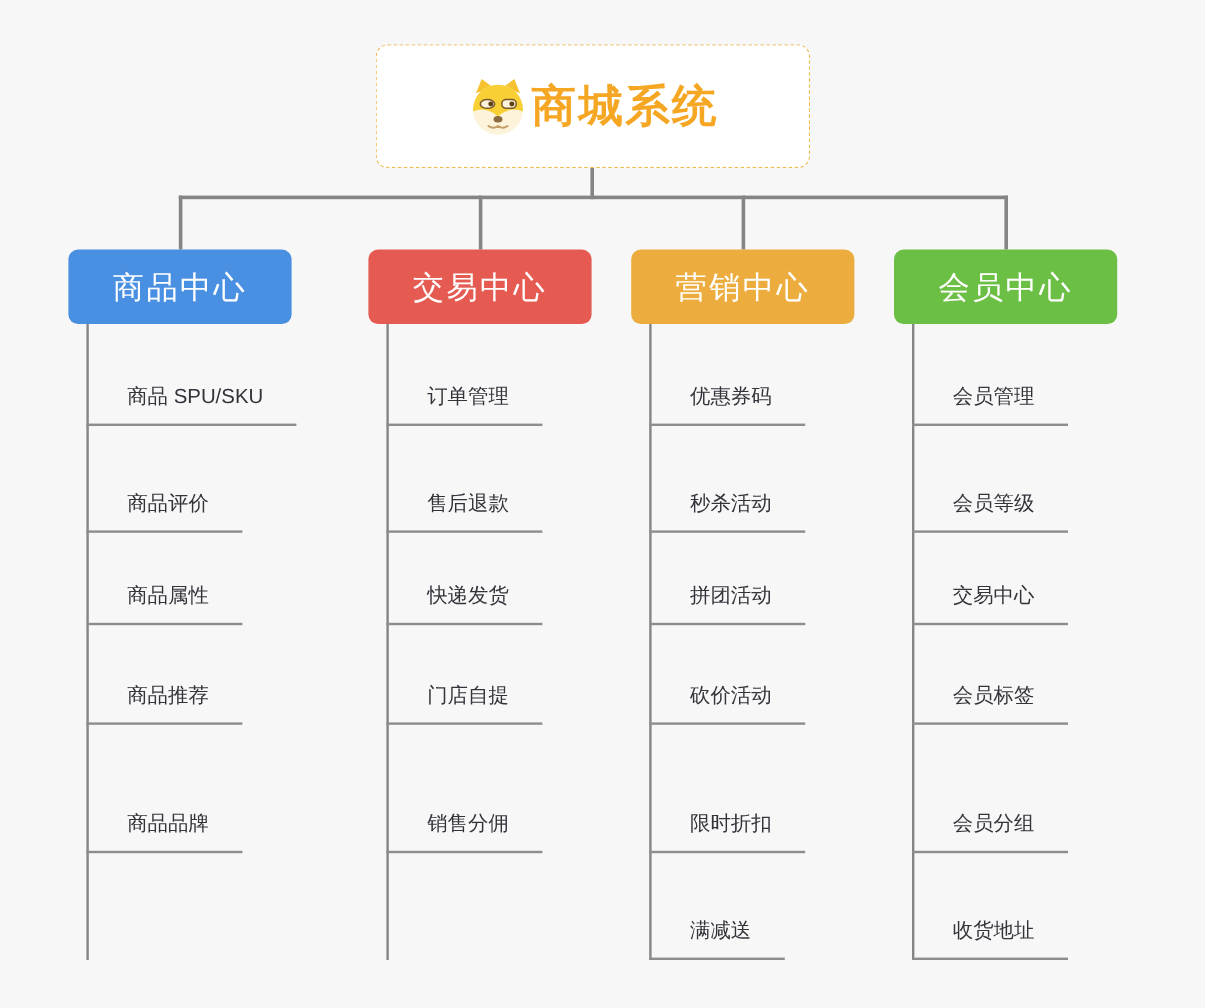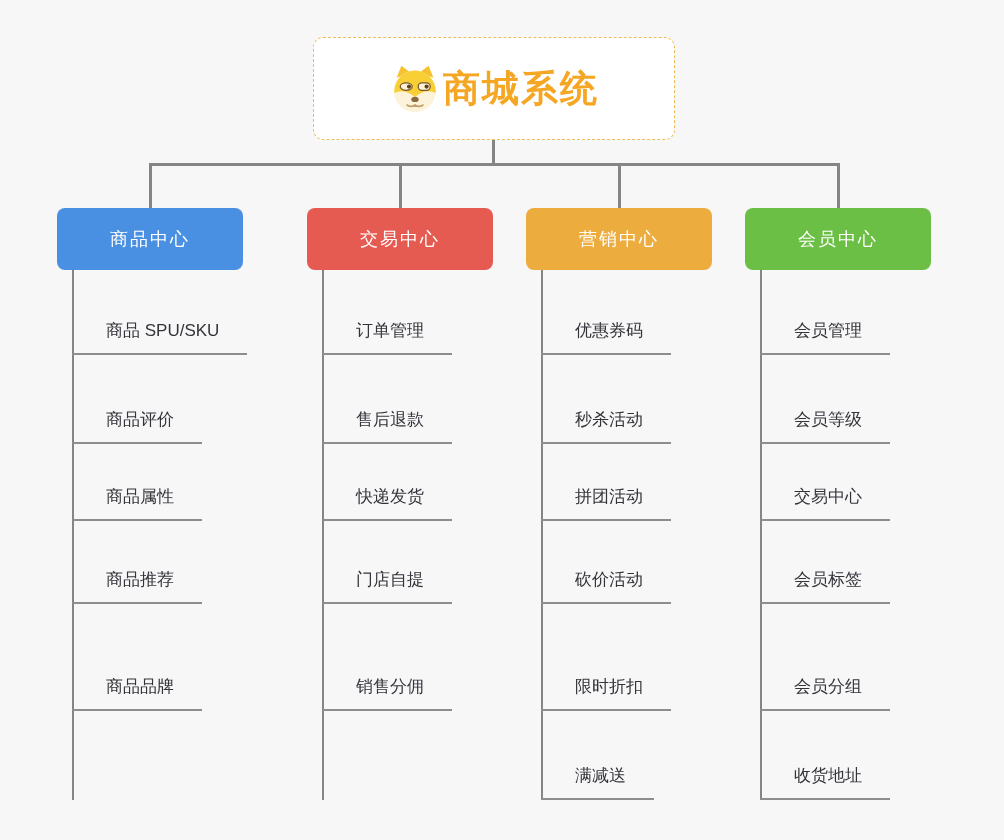--- a/index.html
+++ b/index.html
@@ -46,21 +46,21 @@
   .drop-2 { left: 618px; }
   .drop-3 { left: 837px; }
 
   
   .branch-box {
     position: absolute;
     top: 208px;
     width: 186px; height: 62px;
     border-radius: 8px;
     color: #ffffff;
-    font-size: 18px;
+    font-size: 26px;
     letter-spacing: 2px;
     display: flex;
     align-items: center;
     justify-content: center;
     box-sizing: border-box;
   }
   .bx-0 { left: 57px; }
   .bx-1 { left: 307px; }
   .bx-2 { left: 526px; align-items: center; }
   .bx-3 { left: 745px; }

